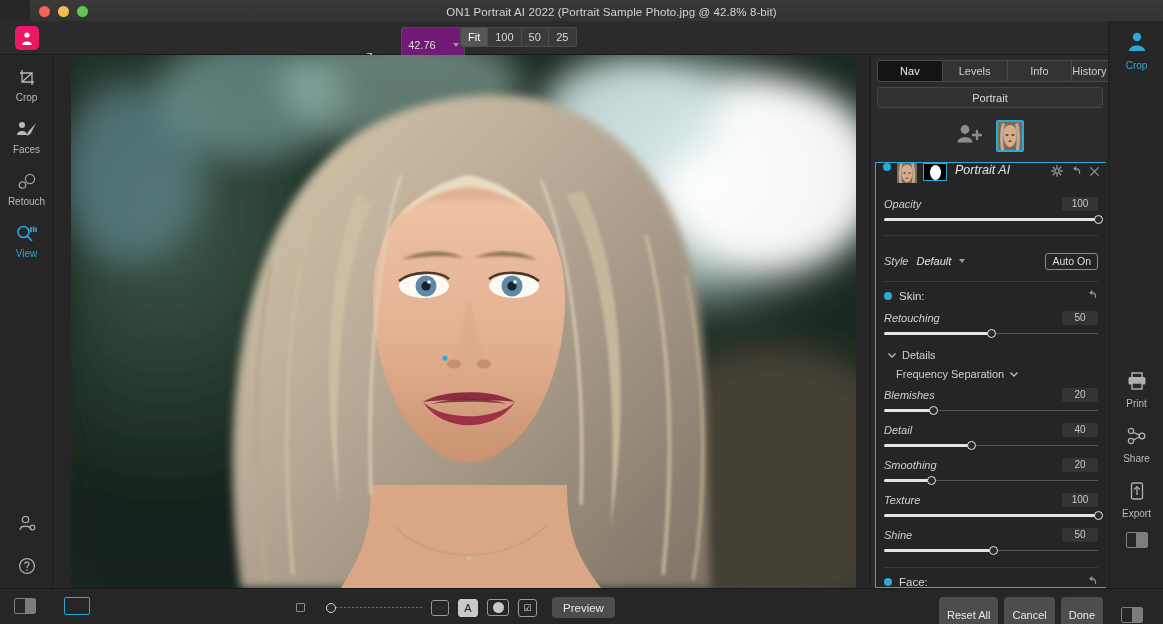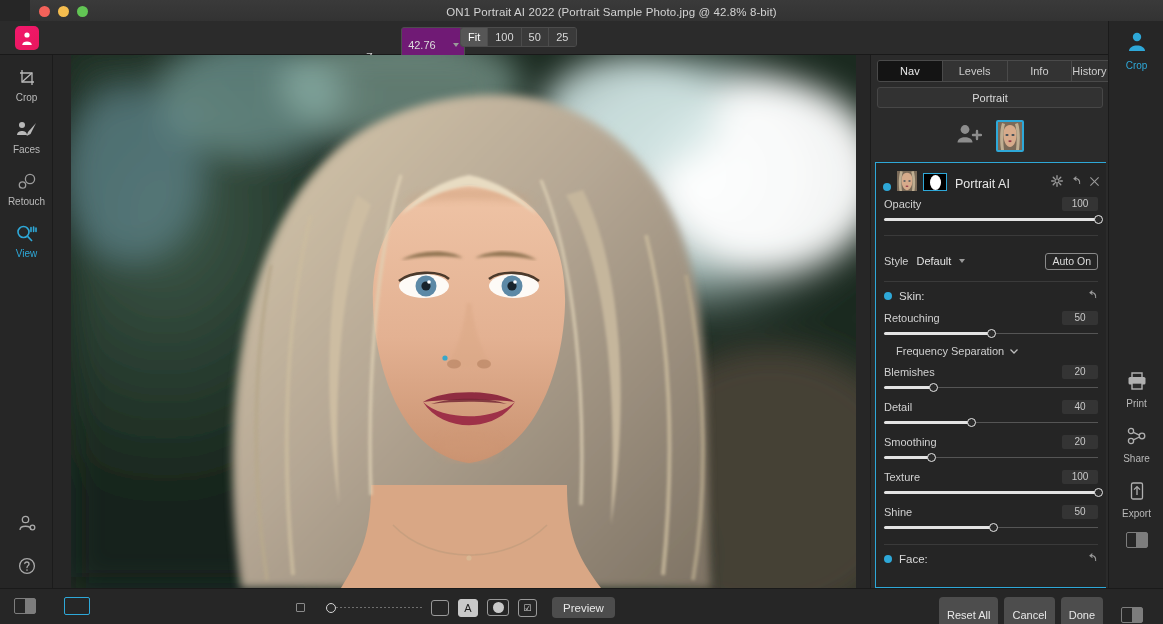--- a/index.html
+++ b/index.html
@@ -140,39 +140,39 @@
     overflow: hidden; background:#6b5a4d;
   }
 
   
   .module {
     position: absolute; left: 4px; top: 107px; width: 231px; height: 426px;
     background: #252525; border: 1px solid #2ea8d8; border-right: none;
     overflow: hidden;
   }
   .mod-head {
-    position: relative; height: 28px; display: flex; align-items: flex-end;
-    padding: 0 6px 0 7px; gap: 6px;
+    position: relative; height: 28px; display: flex; align-items: flex-start;
+    padding: 0 6px 0 7px; gap: 6px; font-style: italic;
   }
   .bluedot { width: 8px; height: 8px; border-radius: 50%; background: #2ea8d8; flex: none; }
   .mod-thumb { width: 20px; height: 20px; overflow:hidden; background:#6b5a4d; flex:none; }
   .mask-chip {
     width: 24px; height: 18px; background: #000; border: 1.5px solid #2ea8d8;
     display: flex; align-items: center; justify-content: center; flex: none;
   }
   .mask-chip .el { width: 11px; height: 15px; border-radius: 50%; background: #fff; }
   .mod-title { font-size: 12.5px; color: #e6e6e6; flex: 1; padding-left: 2px; }
   .mod-icons { display: flex; align-items: center; gap: 7px; }
 
   .panelbody { padding: 0 8px; }
   .row {
     display: flex; align-items: center; justify-content: space-between;
     height: 17px; margin-top: 4px;
   }
-  .row .name { font-size: 11px; color: #d0d0d0; }
+  .row .name { font-size: 11px; color: #d0d0d0; font-style: italic; }
   .valbox {
     min-width: 36px; height: 14px; background: #343434; border-radius: 2px;
     display: flex; align-items: center; justify-content: center;
     font-size: 10px; color: #c8c8c8; padding: 0 4px;
   }
   .slider { position: relative; height: 13px; margin-top: 1px; }
   .strack {
     position: absolute; left: 0; right: 0; top: 6px; height: 1px; background: #555;
   }
   .sfill { position: absolute; left: 0; top: 5px; height: 2.5px; background: #e3e3e3; border-radius:2px; }
@@ -597,20 +597,26 @@
         <div class="row">
           <span class="name">Retouching</span>
           <span class="valbox">50</span>
         </div>
         <div class="slider">
           <i class="strack"></i>
             <i class="sfill" style="width:50%"></i>
             <i class="sknob" style="left:50%"></i>
         </div>
 
+        <div class="sub-head">
+          <svg width="10" height="10" viewBox="0 0 10 10" fill="none" stroke="#bdbdbd" stroke-width="1.3">
+              <path d="M1.5 3.5 L5 7 L8.5 3.5"></path>
+            </svg>
+          <span class="shtext">Details</span>
+        </div>
 
         <div class="freq">
           <span class="ftext">Frequency Separation</span>
           <svg width="10" height="10" viewBox="0 0 10 10" fill="none" stroke="#bdbdbd" stroke-width="1.3">
               <path d="M1.5 3.5 L5 7 L8.5 3.5"></path>
             </svg>
         </div>
 
         <div class="row">
           <span class="name">Blemishes</span>

